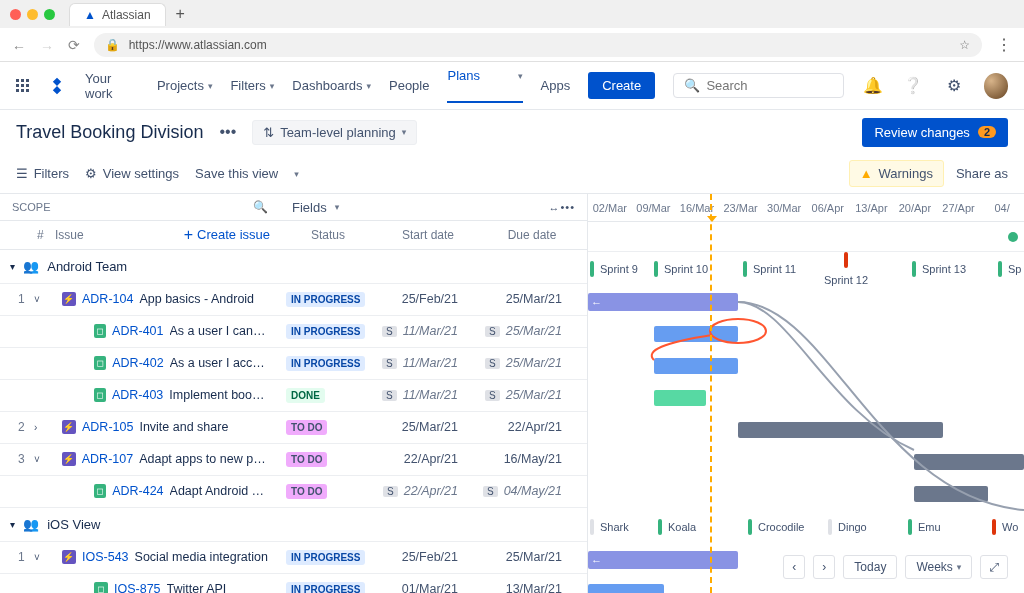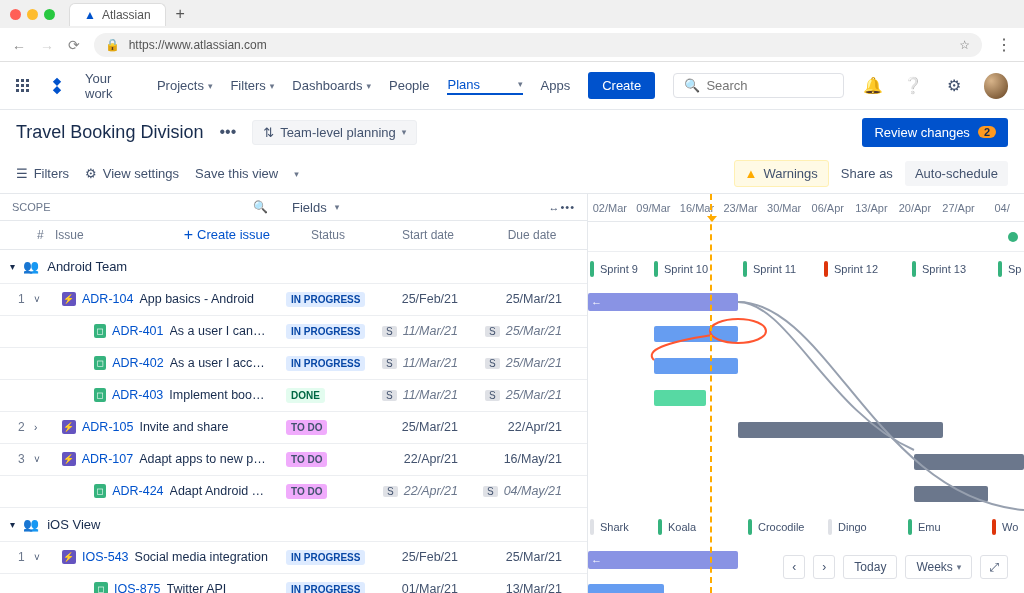--- a/index.html
+++ b/index.html
@@ -18,21 +18,21 @@
 .url-end { margin-left: auto; color: #777; }
 .menu-dots { color: #555; font-size: 16px; }
 
 
 .top-nav { height: 48px; display: flex; align-items: center; padding: 0 16px; gap: 18px; border-bottom: 1px solid #e5e8ec; }
 .apps-icon { display: grid; grid-template-columns: repeat(3,3px); gap: 2px; }
 .apps-icon span { width: 3px; height: 3px; background: #42526e; }
 .logo { color: #0052cc; font-weight: 600; font-size: 18px; display: flex; align-items: center; gap: 6px; }
 .logo svg { width: 20px; height: 20px; }
 .nav-item { color: #42526e; font-size: 13px; display: flex; align-items: center; gap: 4px; }
-.nav-item.active { color: #0052cc; border-bottom: 2px solid #0052cc; padding-bottom: 1px; gap: 38px; }
+.nav-item.active { color: #0052cc; border-bottom: 2px solid #0052cc; padding-bottom: 18px; gap: 38px; }
 .chev { font-size: 9px; color: #6b778c; }
 .btn-create { background: #0052cc; color: #fff; padding: 6px 14px; border-radius: 3px; font-weight: 500; }
 .search-box { margin-left: auto; display: flex; align-items: center; background: #fff; border: 1px solid #dfe1e6; border-radius: 4px; padding: 4px 10px; width: 180px; color: #7a869a; gap: 6px; }
 .search-box input { border: none; outline: none; font-size: 13px; color: #42526e; width: 120px; }
 .icon-btn { color: #42526e; font-size: 16px; width:24px; height:24px; display:flex; align-items:center; justify-content:center; }
 .avatar { width: 26px; height: 26px; border-radius: 50%; background: radial-gradient(circle at 30% 30%, #d8b48a, #654321); }
 
 
 .plan-header { height: 44px; padding: 0 16px; display: flex; align-items: center; gap: 10px; }
 .plan-title { font-size: 18px; font-weight: 400; color: #172b4d; }
@@ -233,21 +233,20 @@
       <span class="chev">▾</span>
     </span>
   <div class="tb-right">
     <div class="warn-btn">
         <span class="warn-icon">▲</span>
         <span>Warnings</span>
       </div>
     <span class="tb-item">
         <span>Share as</span>
       </span>
-    <div class="gray-btn"><span>Auto-schedule</span></div>
   </div>
 </div>
 
 <div class="main">
 
   <div class="left">
     <div class="lh1">
       <div class="scope-area">
         <span>SCOPE</span>
         <span class="spacer"></span>
@@ -498,21 +497,21 @@
             <span>Sprint 9</span>
           </div>
           <div class="sprint-chip" style="left: 66px;">
             <span class="sprint-bar" style="background:#36b37e"></span>
             <span>Sprint 10</span>
           </div>
           <div class="sprint-chip" style="left: 155px;">
             <span class="sprint-bar" style="background:#36b37e"></span>
             <span>Sprint 11</span>
           </div>
-          <div class="sprint-chip" style="left: 236px;">
+          <div class="sprint-chip" style="left: 236px; flex-direction: column;">
             <span class="sprint-bar" style="background:#de350b"></span>
             <span>Sprint 12</span>
           </div>
           <div class="sprint-chip" style="left: 324px;">
             <span class="sprint-bar" style="background:#36b37e"></span>
             <span>Sprint 13</span>
           </div>
           <div class="sprint-chip" style="left: 410px;">
             <span class="sprint-bar" style="background:#36b37e"></span>
             <span>Sp</span>

